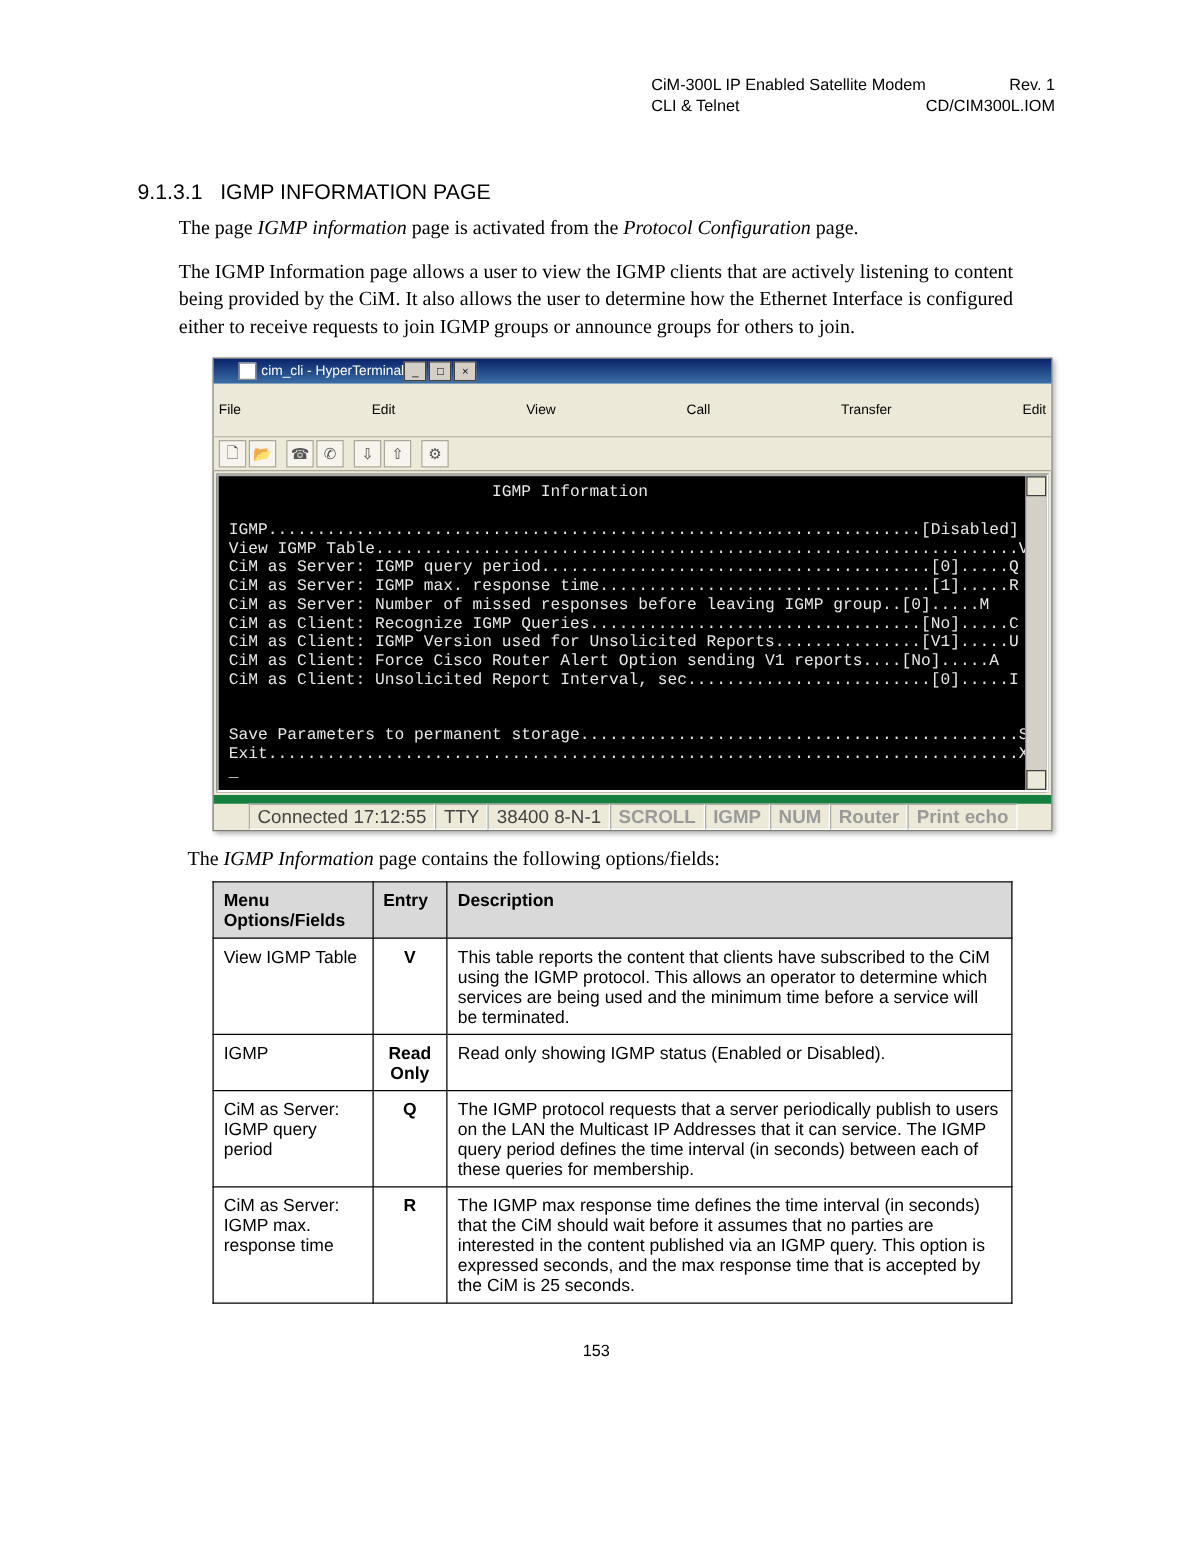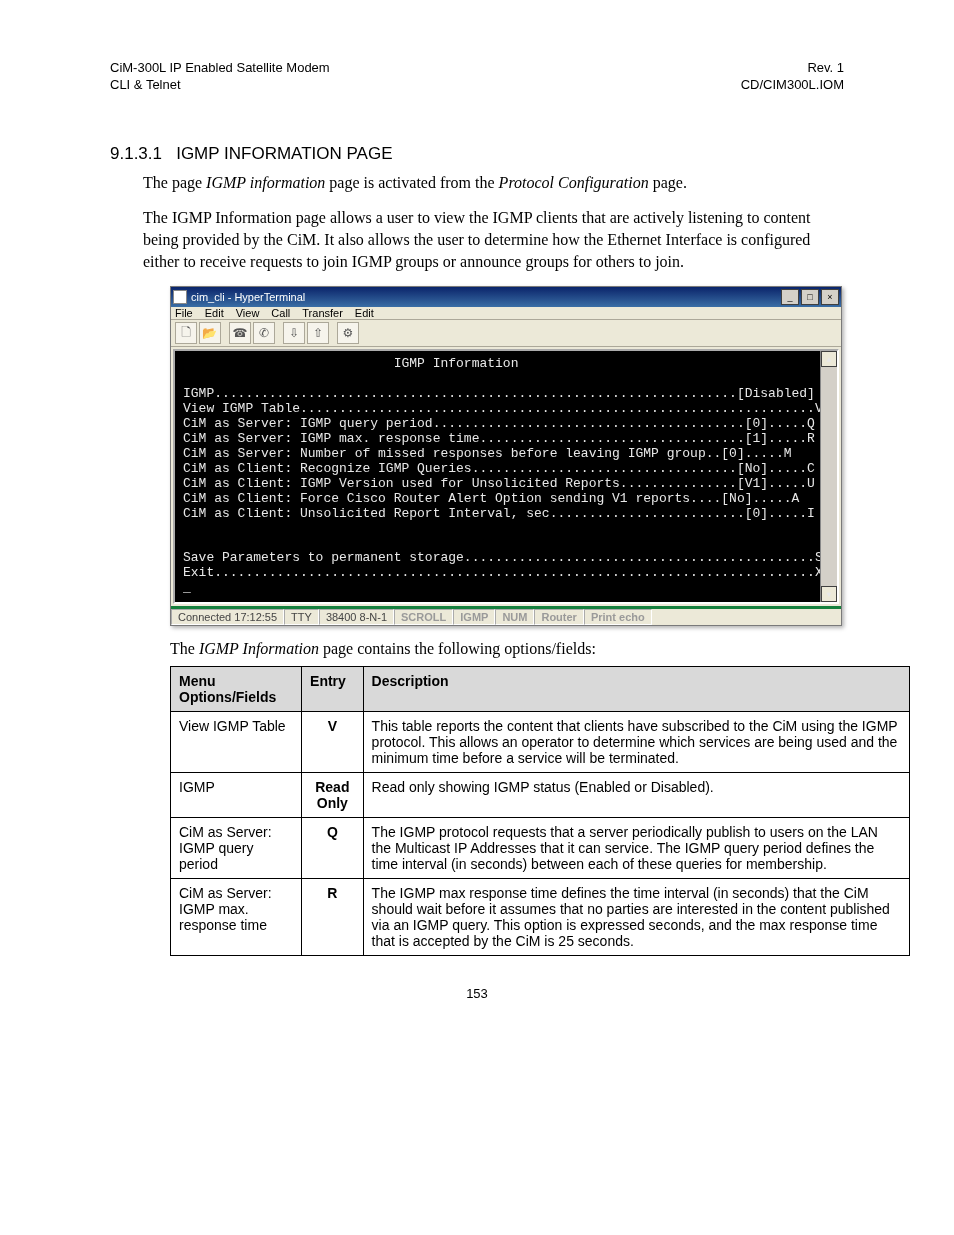--- a/index.html
+++ b/index.html
@@ -9,23 +9,22 @@
     background: #fff;
     margin: 0;
     padding: 60px 110px 40px 110px;
     width: 954px;
     box-sizing: border-box;
   }
   .hdr {
     font-family: Arial, Helvetica, sans-serif;
     font-size: 13px;
     display: flex;
-    justify-content: space-between;
+    justify-content: flex-end;
     margin-bottom: 50px;
-    gap: 23px;
   }
   .hdr .left, .hdr .right { line-height: 1.3; }
   .hdr .right { text-align: right; }
   .sec-head {
     font-family: Arial, Helvetica, sans-serif;
     font-size: 17px;
     margin-bottom: 8px;
   }
   .sec-head .num { font-weight: normal; }
   .sec-head .title { }
@@ -39,35 +38,36 @@
     font-family: Tahoma, Arial, sans-serif;
     font-size: 11px;
     background: #ece9d8;
     box-shadow: 2px 2px 4px rgba(0,0,0,0.3);
     margin-bottom: 14px;
     width: 670px;
   }
   .ht-titlebar {
     background: linear-gradient(#0a246a, #3a6ea5);
     color: #fff;
-    padding: 2px 2px;
+    padding: 2px 20px;
     display: flex;
     align-items: center;
-    justify-content: space-between;
+    justify-content: flex-start;
   }
   .ht-titlebar .t-left { display:flex; align-items:center; gap:4px; }
   .ht-titlebar .t-icon { width:12px;height:12px;background:#fff;border:1px solid #888;display:inline-block; }
   .ht-titlebar .btns { display:flex; gap:2px; }
   .ht-titlebar .btn { width:16px;height:14px;background:#d4d0c8;border:1px solid #404040;display:flex;align-items:center;justify-content:center;font-size:9px;color:#000; }
   .ht-menu {
     background:#ece9d8;
-    padding:0 4px;
-    display:flex;
-    gap:12px;
+    padding:15px 4px;
+    display:flex;
+    gap:27px;
     border-bottom:1px solid #aca899;
+    justify-content:space-between;
   }
   .ht-menu span { color:#000; }
   .ht-toolbar {
     background:#ece9d8;
     padding:2px 4px;
     display:flex;
     gap:2px;
     border-bottom:1px solid #aca899;
   }
   .ht-tbtn {
@@ -89,39 +89,40 @@
     line-height:1.15;
     flex:1;
     overflow:hidden;
   }
   .ht-scroll {
     width:16px;background:#d4d0c8;border-left:1px solid #888;display:flex;flex-direction:column;justify-content:space-between;align-items:center;
   }
   .ht-scroll .arrow { width:14px;height:14px;background:#ece9d8;border:1px solid #404040;font-size:8px;display:flex;align-items:center;justify-content:center; }
   .ht-status {
     display:flex;
-    border-top:3px solid #15803d;
-    font-size:11px;
+    border-top:7px solid #15803d;
+    font-size:15px;
+    padding-left:28px;
   }
   .ht-status .cell {
     border:1px inset #fff;
     padding:1px 6px;
     background:#ece9d8;
     color:#444;
   }
   .ht-status .cell.dim { color:#9a9a9a;font-weight:bold; }
 
   
-  .opt-caption { margin-left:60px; margin-bottom:8px; }
+  .opt-caption { margin-left:40px; margin-bottom:8px; }
   table.opts {
     margin-left:60px;
     border-collapse: collapse;
     font-family: Arial, Helvetica, sans-serif;
     font-size: 14px;
-    width: 740px;
+    width: 640px;
   }
   table.opts th, table.opts td {
     border:1px solid #000;
     padding:6px 8px;
     vertical-align: top;
     text-align:left;
   }
   table.opts thead th {
     background:#d9d9d9;
     font-weight:bold;

